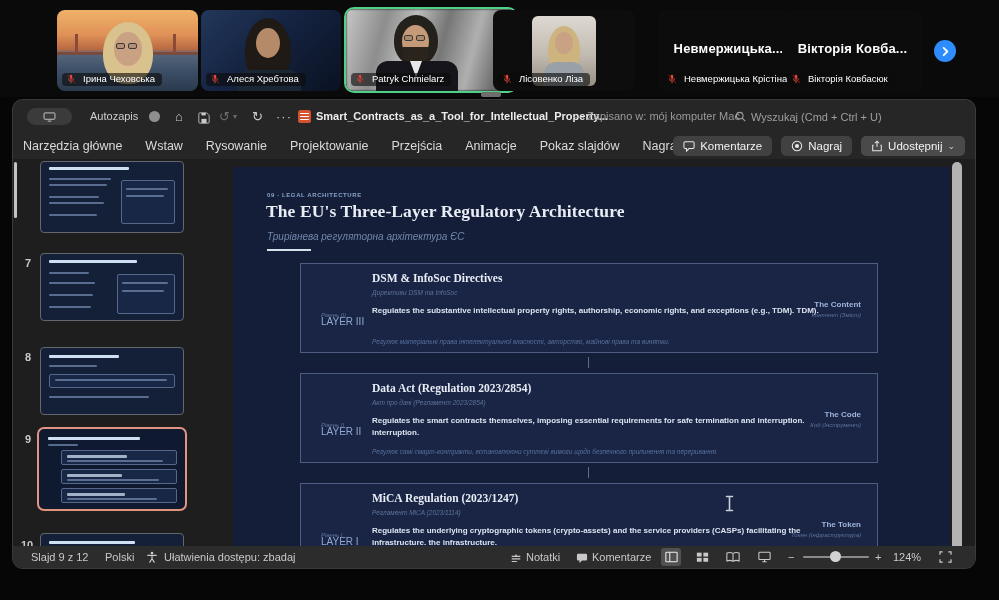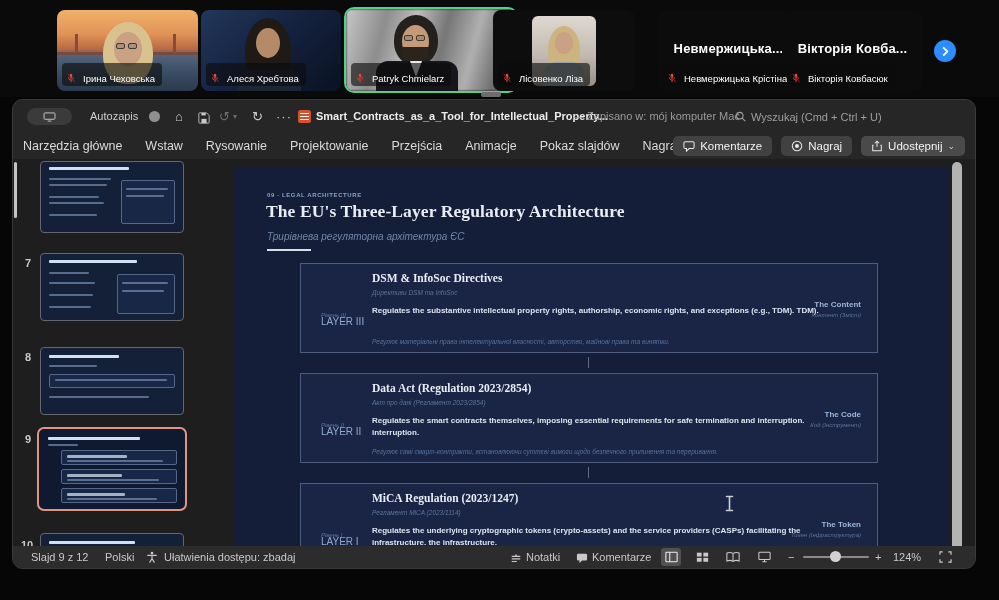--- a/index.html
+++ b/index.html
@@ -9,22 +9,22 @@
     font-family:"Liberation Sans","DejaVu Sans",sans-serif;
     -webkit-font-smoothing:antialiased;
   }
   .abs { position:absolute; }
 
   
   .video-strip { left:0; top:0; width:999px; height:97px; background:#0a0a0a; }
   .tile { border-radius:8px; overflow:hidden; background:#101010; }
   .tile-active { border:2px solid #4fd188; border-radius:10px; }
   .name-pill {
-    position:absolute; left:5px; bottom:5px; display:flex; align-items:flex-start; gap:3px;
-    background:rgba(12,12,12,.62); border-radius:4px; padding:10px 7px 2px 4px;
+    position:absolute; left:5px; bottom:5px; display:flex; align-items:flex-end; gap:3px;
+    background:rgba(12,12,12,.62); border-radius:4px; padding:0 7px 2px 4px;
     color:#fff; font-size:9.5px; white-space:nowrap; z-index:3;
   }
   .center-name {
     position:absolute; left:0; right:0; top:38%; text-align:center;
     color:#fff; font-size:13px; font-weight:bold; letter-spacing:.2px;
   }
   
   .bg-bridge { position:absolute; inset:0;
     background:linear-gradient(#f0b269 0%,#e09257 30%,#b96a43 48%,#55657b 55%,#3c4f66 75%,#2b3a4d 100%); }
   .bridge-deck { position:absolute; left:0; right:0; top:52%; height:3px; background:#7d4434; opacity:.8; }

